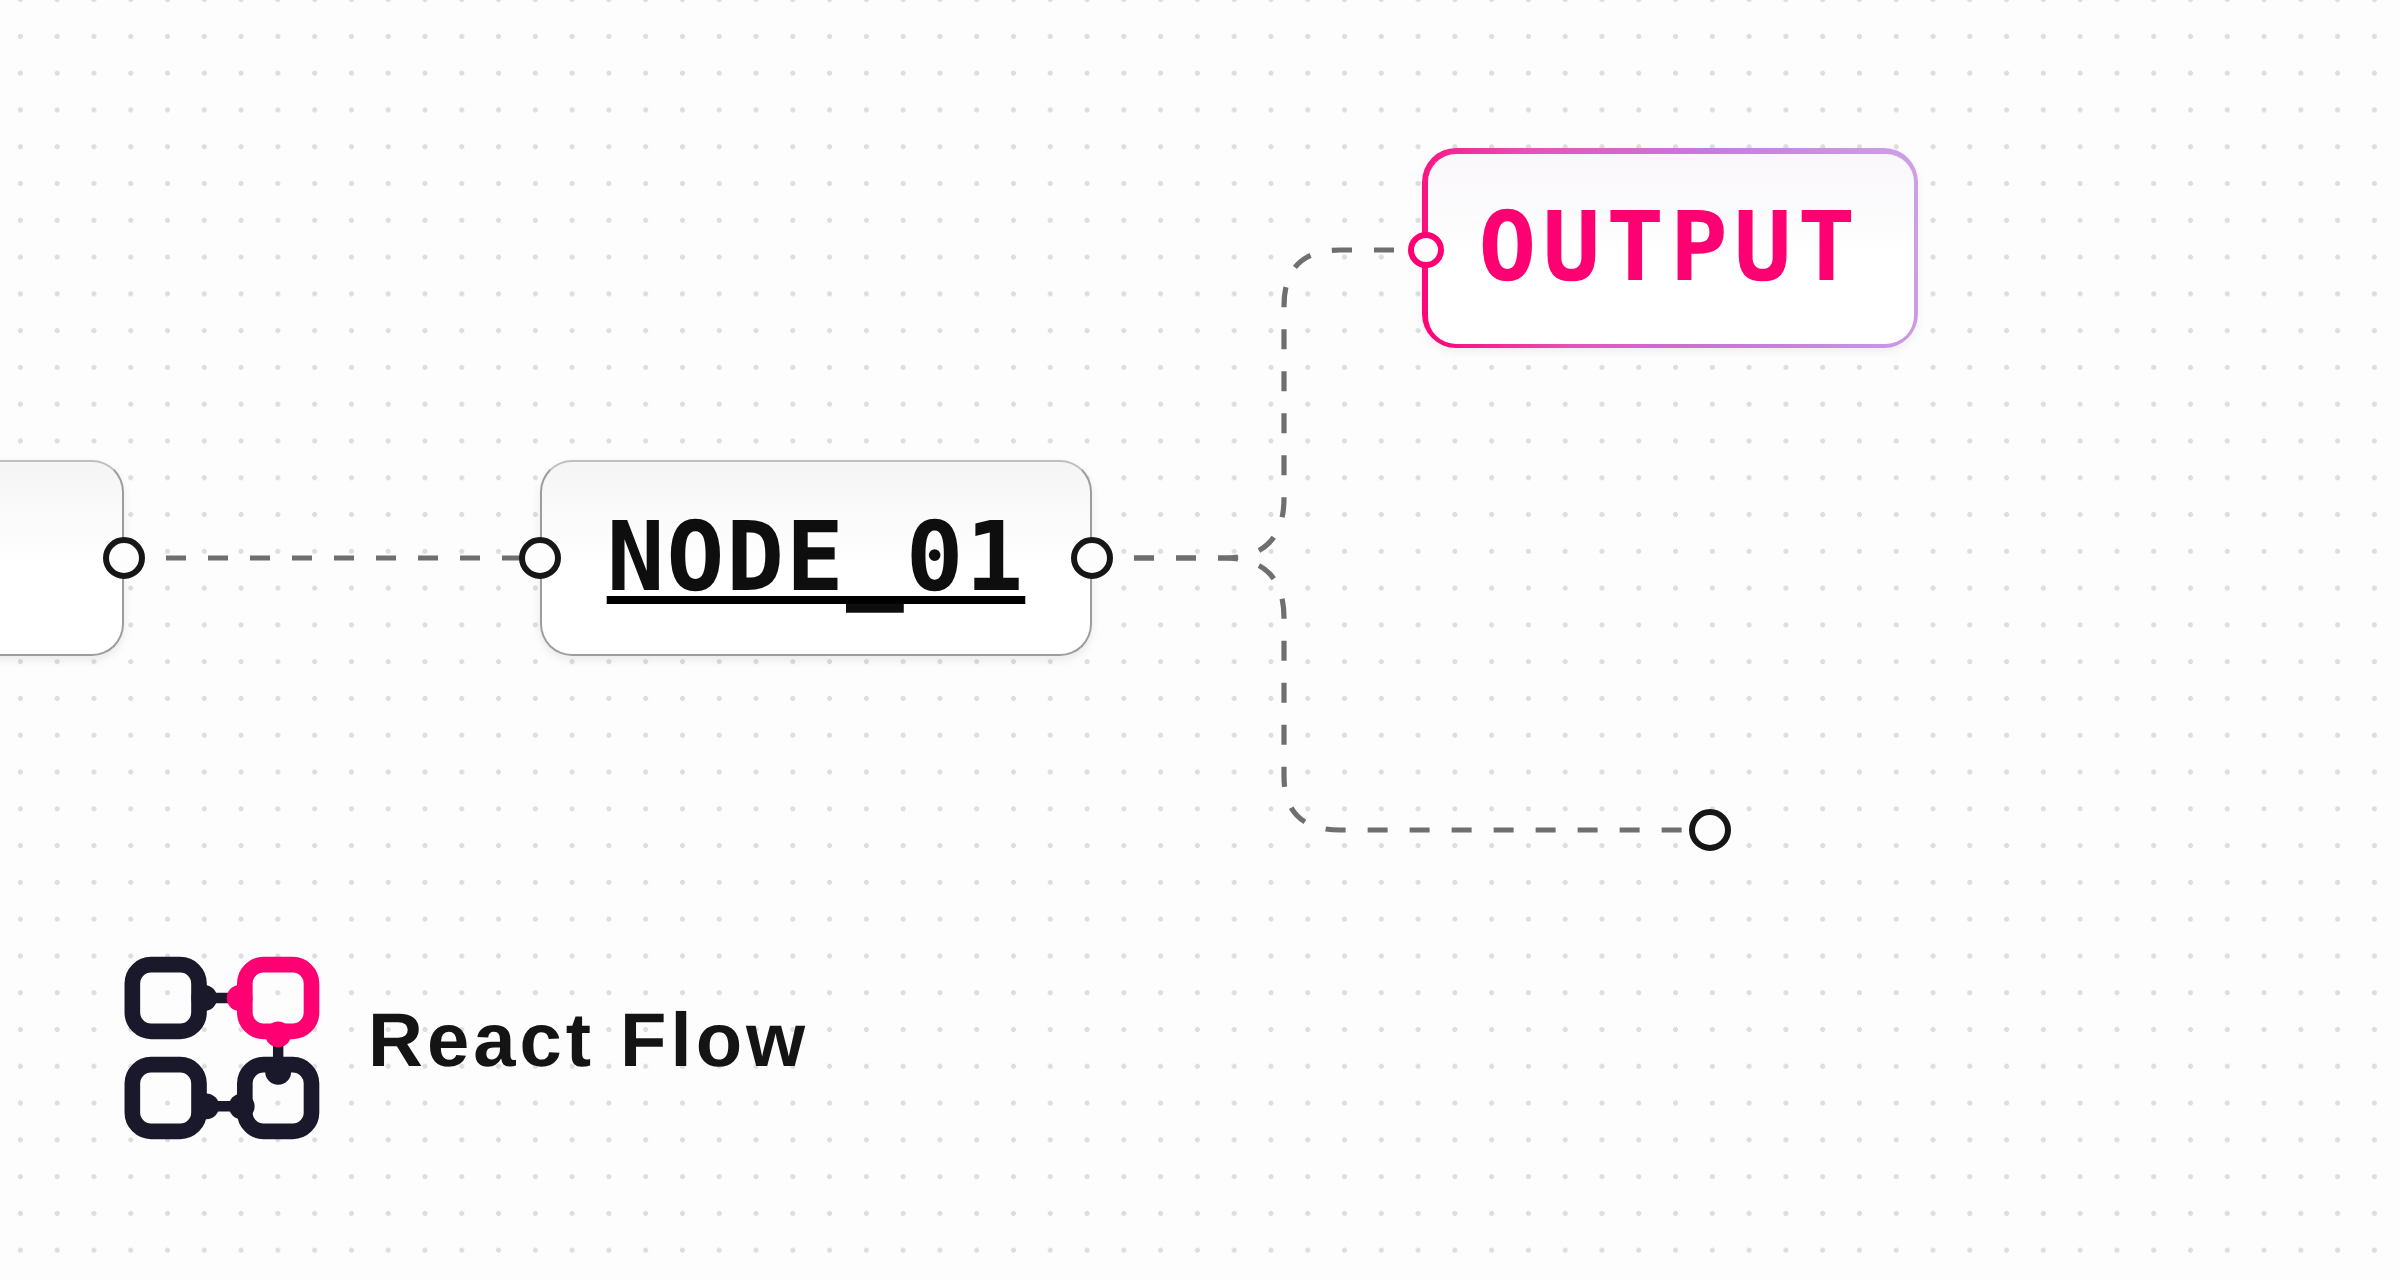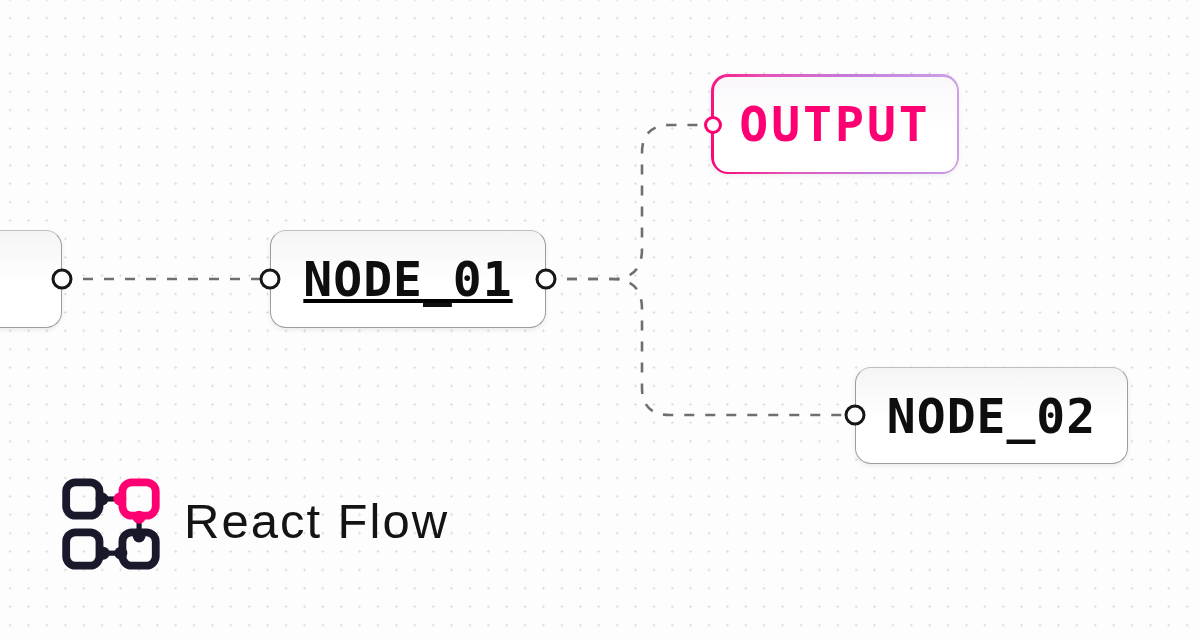--- a/index.html
+++ b/index.html
@@ -78,22 +78,22 @@
     border-color: #ff0072;
   }
   .attribution {
     position: absolute;
     left: 62px; top: 478px;
     display: flex; align-items: center; gap: 22px;
     z-index: 2;
     cursor: pointer;
   }
   .wordmark {
-    font-size: 49px;
-    font-weight: normal;
+    font-size: 38px;
+    font-weight: bold;
     letter-spacing: 2px;
     color: #141414;
     line-height: 1;
     padding-bottom: 6px;
     user-select: none;
   }
 </style>
 </head>
 <body>
 
@@ -110,23 +110,20 @@
   <div class="node" style="left:270px; top:230px; width:276px; height:98px;text-decoration:underline;">
     <span class="node-label">NODE_01</span>
   </div>
 
   <div class="gradient-node" style="left:711px; top:74px; width:248px; height:100px;">
     <div class="inner">
       <span class="node-label">OUTPUT</span>
     </div>
   </div>
 
-  <div class="node" style="left:855px; top:367px; width:273px; height:97px;">
-    <span class="node-label">NODE_02</span>
-  </div>
 
   <span class="handle" style="left:62px; top:279px;"></span>
   <span class="handle" style="left:270px; top:279px;"></span>
   <span class="handle" style="left:546px; top:279px;"></span>
   <span class="handle pink" style="left:713px; top:125px;"></span>
   <span class="handle" style="left:855px; top:415px;"></span>
 
   <div class="attribution">
     <svg width="100" height="92" viewBox="0 0 96 88">
       <g fill="none" stroke="#1a192b" stroke-width="7.5" stroke-linejoin="round">

